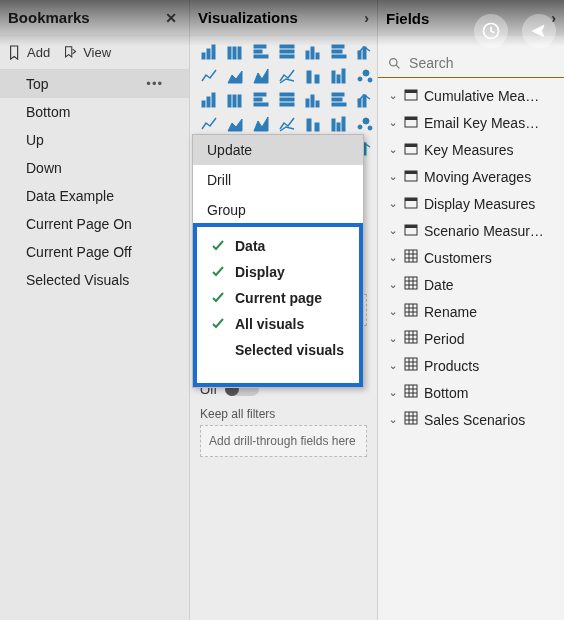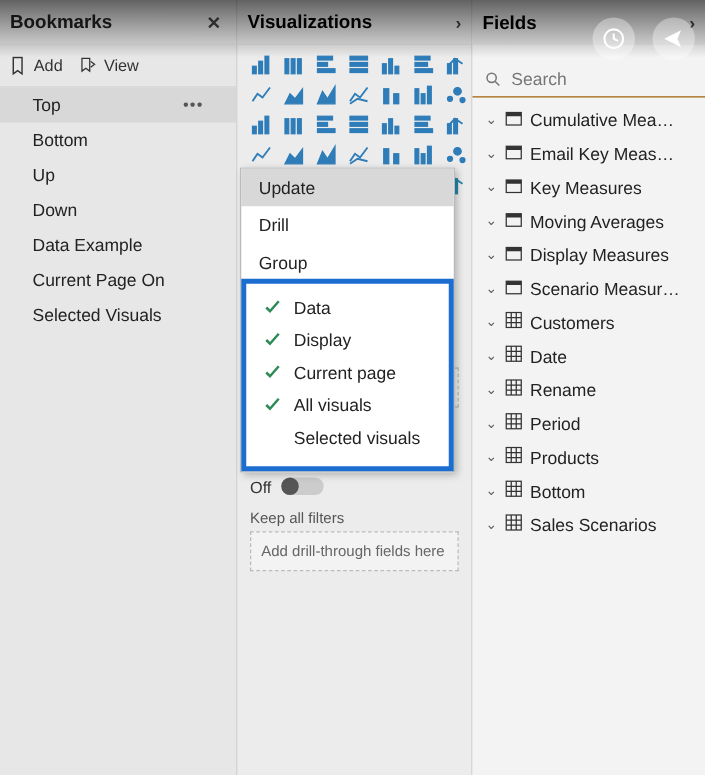--- a/index.html
+++ b/index.html
@@ -37,21 +37,21 @@
   .search-row input { border:none; background:transparent; outline:none; font-size:14px; width:100%; color:#333; }
   .tbl-list { padding:4px 0; }
   .tbl-item { display:flex; align-items:center; gap:6px; padding:5px 10px; font-size:14px; color:#222; cursor:pointer; }
   .tbl-item svg { width:14px; height:14px; flex-shrink:0; }
   .caret { width:10px; text-align:center; color:#555; font-size:11px; }
   .tbl-label { white-space:nowrap; overflow:hidden; text-overflow:ellipsis; max-width:120px; }
   
   .ctx { position:absolute; left:192px; top:98px; width:172px; background:#fff; border:1px solid #bbb; box-shadow:2px 2px 6px rgba(0,0,0,0.25); z-index:50; font-size:14px; color:#222;margin-top:36px; }
   .ctx-item { padding:7px 14px; cursor:pointer; }
   .ctx-item.selected { background:#d8d8d8; }
-  .ctx-box { border:4px solid #1C6DD0; margin-top:-2px; padding:6px 0px 10px; }
+  .ctx-box { border:4px solid #1C6DD0; margin-top:-2px; padding:6px 0px 20px;font-weight:bold; }
   .chk-item { display:flex; align-items:center; gap:10px; padding:5px 14px; cursor:pointer; }
   .chk { width:14px; display:flex; justify-content:center; }
   .chk svg { width:14px; height:14px; }
   
   .overlay-icons { position:absolute; right:8px; top:14px; display:flex; gap:14px; z-index:60; }
   .ov-ico { width:34px; height:34px; border-radius:50%; background:rgba(255,255,255,0.35); display:flex; align-items:center; justify-content:center; color:#fff; }
   .ov-ico svg { width:20px; height:20px; fill:#fff; stroke:#fff; }
   
   .top-shadow { position:absolute; left:0; right:0; top:0; height:46px; background:linear-gradient(rgba(0,0,0,0.6),rgba(0,0,0,0)); z-index:55; pointer-events:none; }
 </style>
@@ -93,20 +93,23 @@
       <div class="bm-item">
         <span>Down</span>
       </div>
       <div class="bm-item">
         <span>Data Example</span>
       </div>
       <div class="bm-item">
         <span>Current Page On</span>
       </div>
       <div class="bm-item">
+        <span>Current Page Off</span>
+      </div>
+      <div class="bm-item">
         <span>Selected Visuals</span>
       </div>
     </div>
 </div>
 
 <div class="pane viz-pane">
   <div class="viz-head">
     <span>Visualizations</span>
     <span class="chev">›</span>
   </div>

